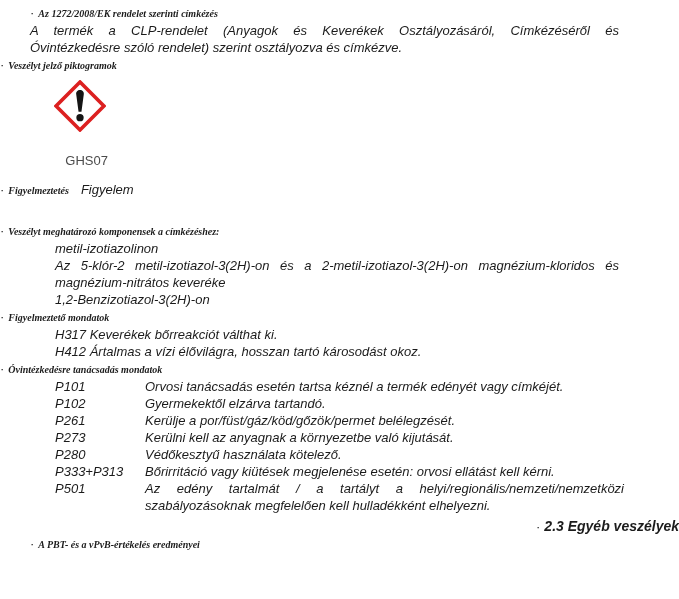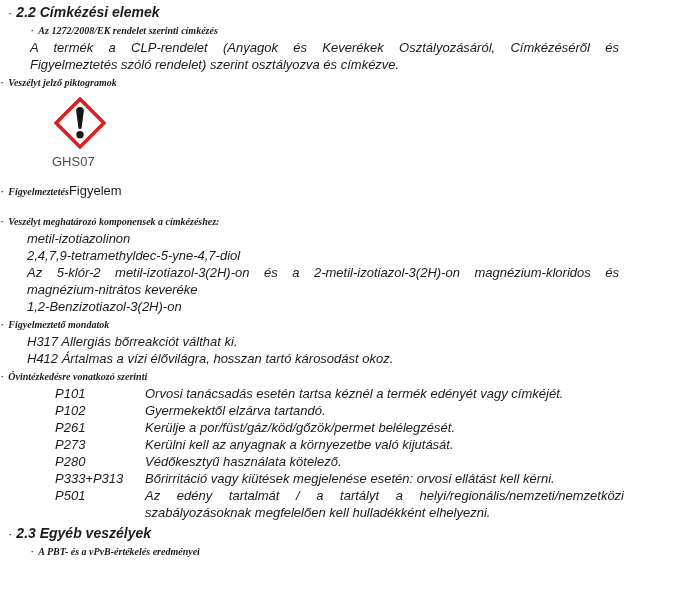--- a/index.html
+++ b/index.html
@@ -19,65 +19,62 @@
     font-family: "Liberation Sans", "DejaVu Sans", sans-serif;
     font-size: 13px;
     line-height: 17px;
     padding-top: 4px;
     overflow: hidden;
   }
   .row { white-space: nowrap; }
   .i0 { padding-left: 8px; }
   .i1 { padding-left: 30px; }
   .i2 { }
-  .i3 { padding-left: 27px; }
+  .i3 { padding-left: 55px; }
   .wrap { white-space: normal; }
   
   .h1 { font-weight: bold; font-style: italic; font-size: 14px; }
   
   .lbl {
     font-family: "Liberation Serif", "DejaVu Serif", serif;
     font-weight: bold; font-style: italic; font-size: 10px;
   }
   .it { font-style: italic; }
   .pl { font-style: normal; }
   .bul { margin-right: 4px; font-style: normal; }
-  .sp { margin-left: 0; }
+  .sp { margin-left: 12px; font-style: italic; }
   
   .jfy { margin-right: 60px; text-align: justify; text-align-last: justify; }
   
   .prow { display: flex; padding-left: 55px; justify-content: flex-end; }
   .pcode { flex: 0 0 90px; }
   .ptext { flex: 1 1 auto; min-width: 0; }
   .ptext .jl { margin-right: 55px; text-align: justify; text-align-last: justify; }
-  .gt8 { margin-top: 12px; }
-  .gt4 { margin-top: 4px; }
+  .gt8 { margin-top: 23px; }
+  .gt4 { margin-top: 4px; text-align: right; }
   
   .picto-block { margin: 6px 0 12px 52px; width: 60px; }
   .picto-svg { display: block; width: 52px; height: 52px; margin-left: 2px; }
   .picto-caption {
-    display: block; margin-top: 4px; text-align: left; width: 56px;
+    display: block; margin-top: 20px; text-align: right; width: 56px;
     font-size: 13px; color: var(--ghs_caption); font-style: normal;
   }
 </style>
 </head>
 <body>
 
 <div class="page">
 
-  <div class="row i0">
-    <span class="bul">·</span><span class="h1">2.2 Címkézési elemek</span>
-  </div>
 
   <div class="row i1">
     <span class="bul">·</span><span class="lbl">Az 1272/2008/EK rendelet szerinti címkézés</span>
   </div>
 
   <div class="row i1 it jfy">A termék a CLP-rendelet (Anyagok és Keverékek Osztályozásáról, Címkézéséről és</div>
-  <div class="row i1 it">Figyelmeztetés szóló rendelet) szerint osztályozva és címkézve.</div>
+  <div class="row i1 it">Óvintézkedésre szóló rendelet) szerint osztályozva és címkézve.</div>
 
   <div class="row i2">
     <span class="bul">·</span><span class="lbl">Veszélyt jelző piktogramok</span>
   </div>
 
   <div class="picto-block">
     <svg class="picto-svg" viewBox="0 0 100 100" aria-hidden="true">
       <polygon points="50,4 96,50 50,96 4,50" fill="#ffffff" stroke="var(--pictogram_red)" stroke-width="7" stroke-linejoin="miter"></polygon>
       <path d="M50 19 c-4.6 0 -8 3.7 -7.3 8.2 l4.5 33.8 h5.6 l4.5 -33.8 C58 22.7 54.6 19 50 19 z" fill="#151515"></path>
       <circle cx="50" cy="72.5" r="7" fill="#151515"></circle>
@@ -86,33 +83,32 @@
   </div>
 
   <div class="row i2">
     <span class="bul">·</span><span class="lbl">Figyelmeztetés</span><span class="pl sp">Figyelem</span>
   </div>
 
   <div class="row i2 gt8">
     <span class="bul">·</span><span class="lbl">Veszélyt meghatározó komponensek a címkézéshez:</span>
   </div>
   <div class="row i3 it">metil-izotiazolinon</div>
-  <div class="row i3 it">2,4,7,9-tetramethyldec-5-yne-4,7-diol</div>
   <div class="row i3 it jfy">Az 5-klór-2 metil-izotiazol-3(2H)-on és a 2-metil-izotiazol-3(2H)-on magnézium-kloridos és</div>
   <div class="row i3 it">magnézium-nitrátos keveréke</div>
   <div class="row i3 it">1,2-Benzizotiazol-3(2H)-on</div>
 
   <div class="row i2">
     <span class="bul">·</span><span class="lbl">Figyelmeztető mondatok</span>
   </div>
-  <div class="row i3 it">H317 Allergiás bőrreakciót válthat ki.</div>
+  <div class="row i3 it">H317 Keverékek bőrreakciót válthat ki.</div>
   <div class="row i3 it">H412 Ártalmas a vízi élővilágra, hosszan tartó károsodást okoz.</div>
 
   <div class="row i2">
-    <span class="bul">·</span><span class="lbl">Óvintézkedésre vonatkozó szerinti</span>
+    <span class="bul">·</span><span class="lbl">Óvintézkedésre tanácsadás mondatok</span>
   </div>
 
   <div class="prow">
     <span class="pcode it">P101</span>
     <span class="ptext it wrap">Orvosi tanácsadás esetén tartsa kéznél a termék edényét vagy címkéjét.</span>
   </div>
   <div class="prow">
     <span class="pcode it">P102</span>
     <span class="ptext it wrap">Gyermekektől elzárva tartandó.</span>
   </div>

